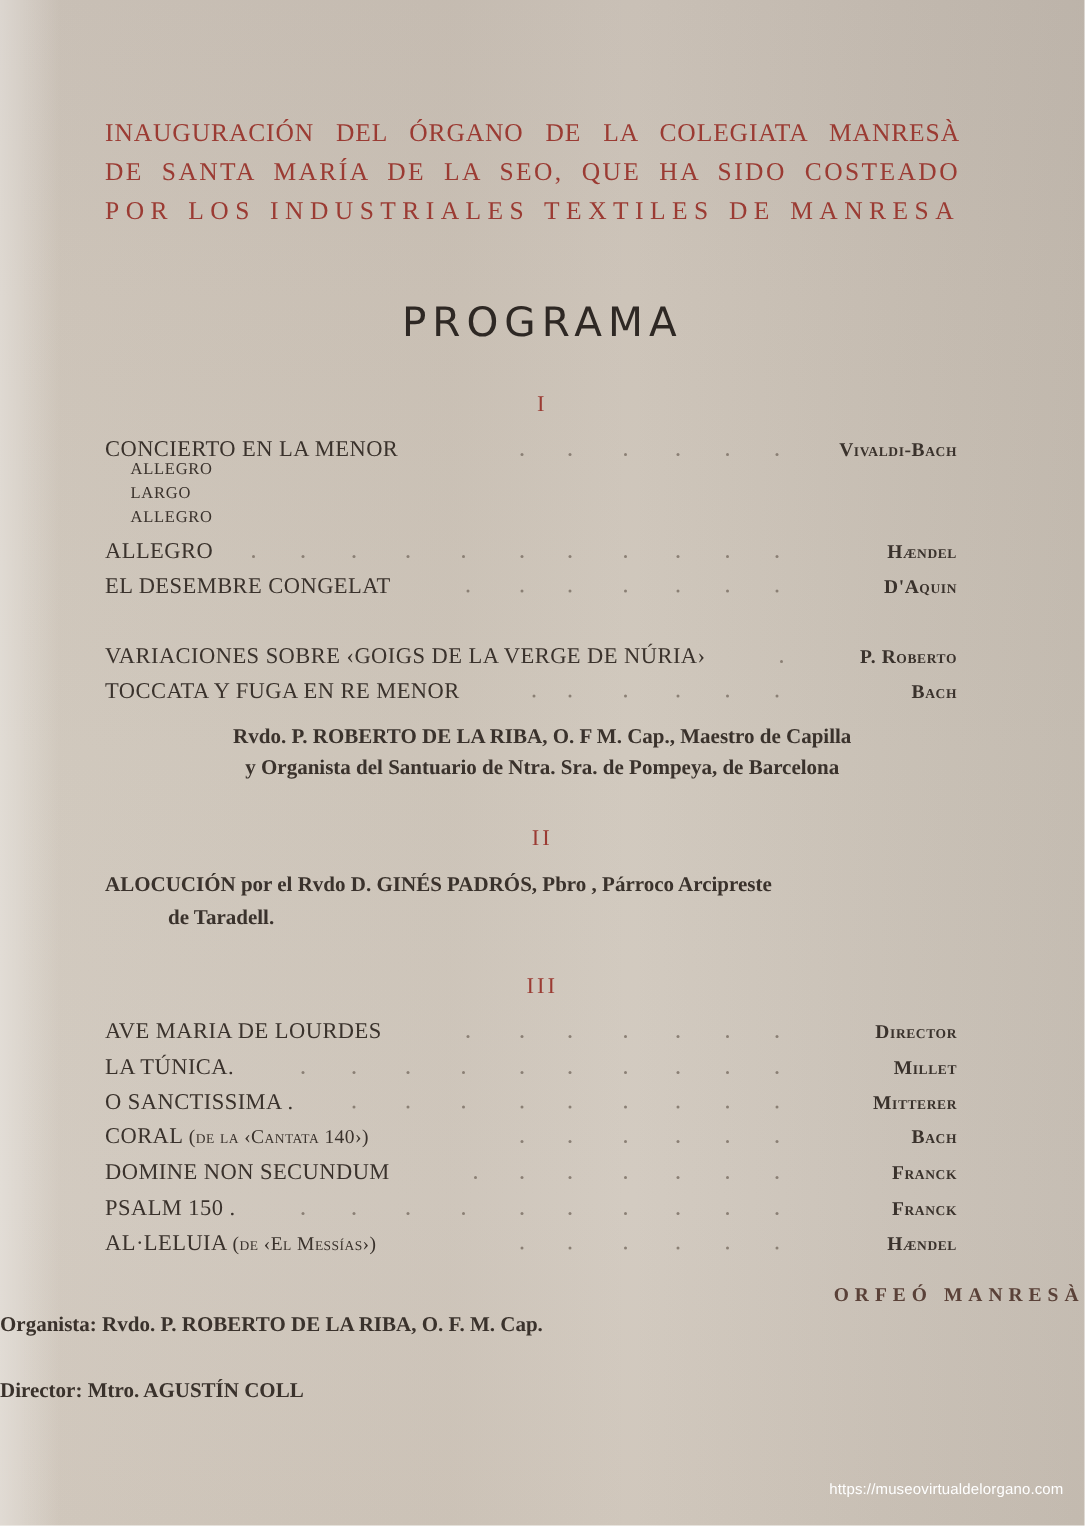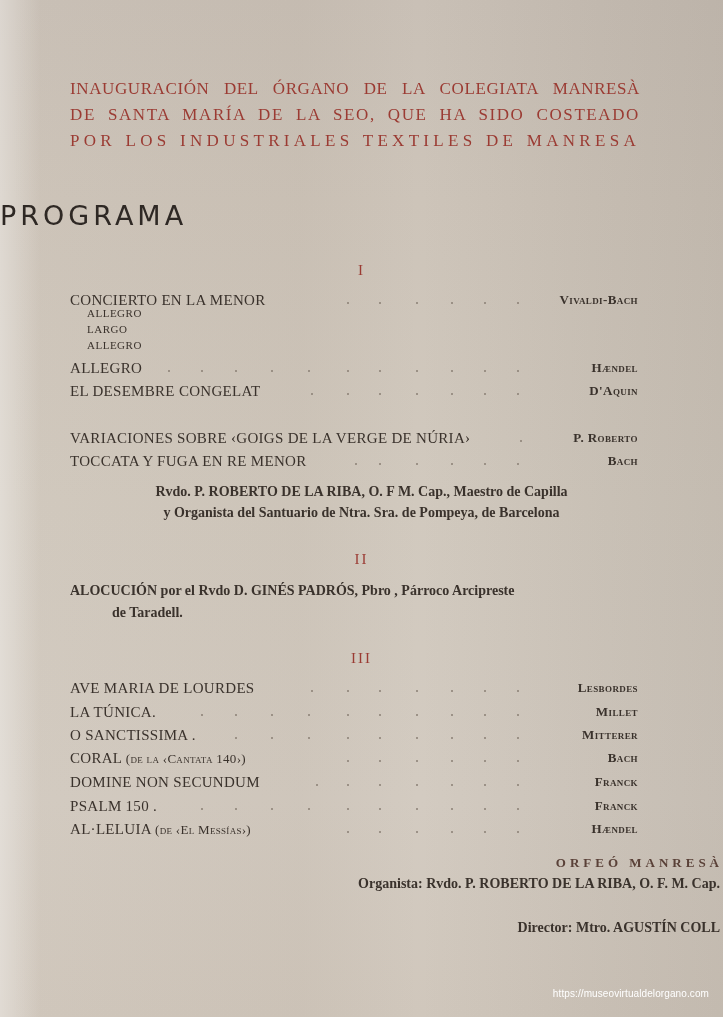--- a/index.html
+++ b/index.html
@@ -39,21 +39,21 @@
       white-space: nowrap;
     }
     .header-line.l1 { letter-spacing: 0.6px; }
     .header-line.l2 { letter-spacing: 1.6px; }
     .header-line.l3 { letter-spacing: 4.3px; }
     .title {
       position: absolute;
       left: 0;
       width: 723px;
       top: 200px;
-      text-align: left;
+      text-align: center;
       font-family: "DejaVu Sans", sans-serif;
       font-size: 27px;
       letter-spacing: 4px;
       color: #2e2824;
       font-weight: normal;
     }
     .section-num {
       position: absolute;
       left: 0;
       width: 723px;
@@ -145,21 +145,21 @@
       text-align: right;
       font-size: 13px;
       letter-spacing: 4px;
       color: #5a4138;
       font-weight: bold;
     }
     .footer-credit {
       position: absolute;
       left: 0;
       width: 720px;
-      text-align: right;
+      text-align: left;
       font-size: 14px;
       font-weight: bold;
       line-height: 20px;
       color: #3a322c;
     }
     .watermark {
       position: absolute;
       right: 14px;
       top: 988px;
       font-family: Liberation Sans, sans-serif;
@@ -269,21 +269,21 @@
     <div class="dots">
       <span class="dot" style="left:241px"></span>
         <span class="dot" style="left:277px"></span>
         <span class="dot" style="left:309px"></span>
         <span class="dot" style="left:346px"></span>
         <span class="dot" style="left:381px"></span>
         <span class="dot" style="left:414px"></span>
         <span class="dot" style="left:447px"></span>
     </div>
     <span class="work">AVE MARIA DE LOURDES</span>
-    <span class="composer">Lesbordes</span>
+    <span class="composer">Director</span>
   </div>
 
   <div class="row" style="top:702px;">
     <div class="dots">
       <span class="dot" style="left:131px"></span>
         <span class="dot" style="left:165px"></span>
         <span class="dot" style="left:201px"></span>
         <span class="dot" style="left:238px"></span>
         <span class="dot" style="left:277px"></span>
         <span class="dot" style="left:309px"></span>

